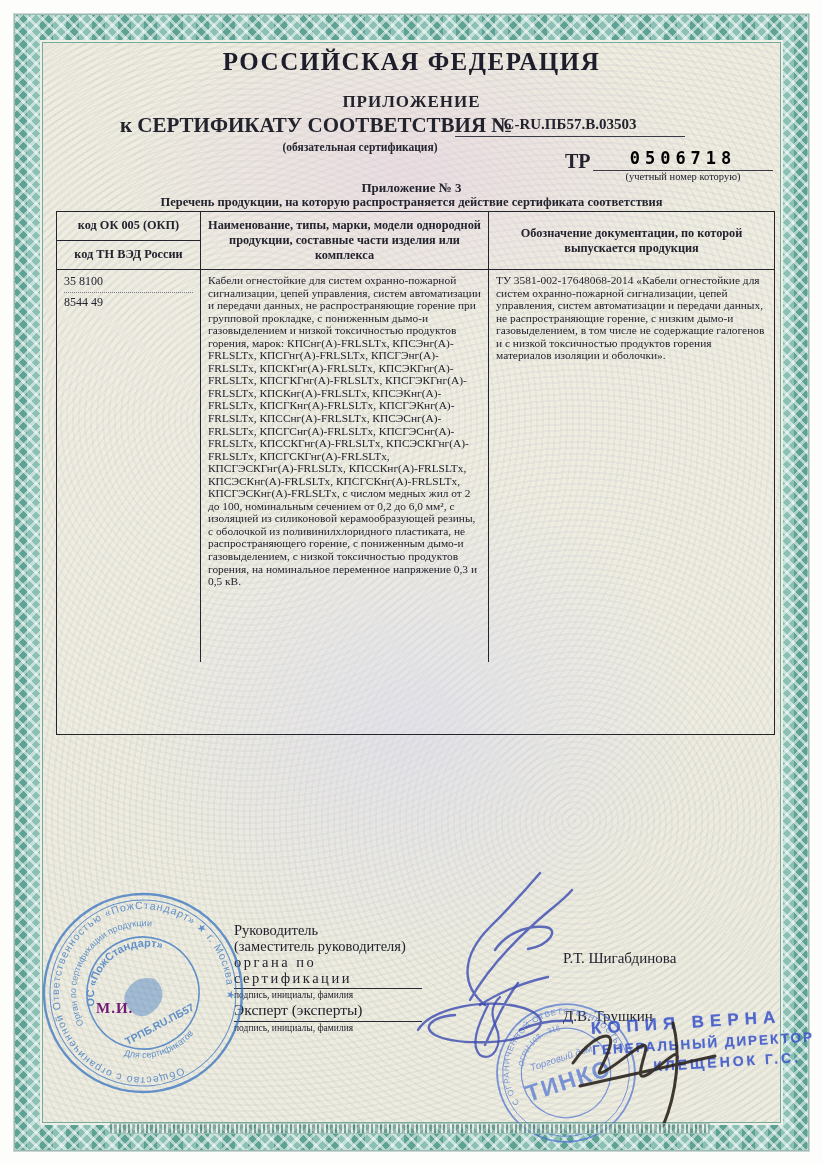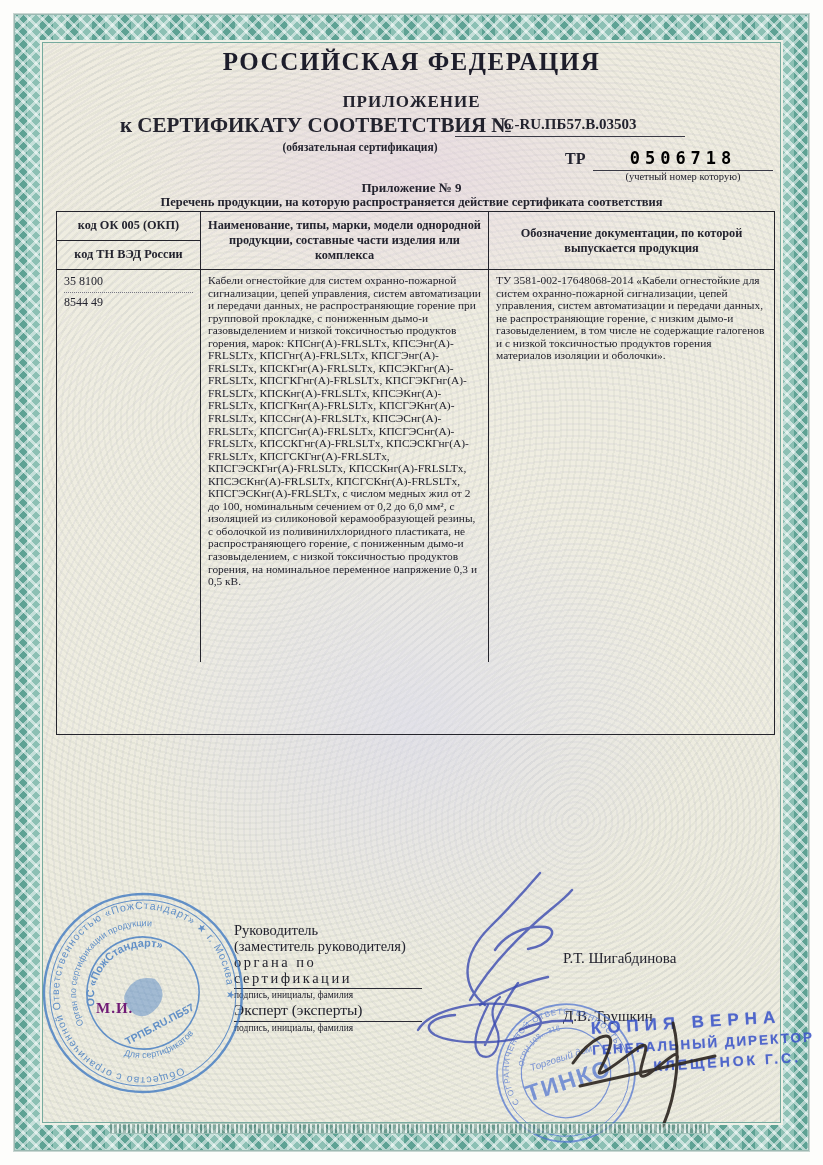--- a/index.html
+++ b/index.html
@@ -33,21 +33,21 @@
   
   .country{top:48px;font-size:25px;font-weight:bold;letter-spacing:1.5px;color:#1d1d2b;}
   .applique{top:92px;font-size:17px;font-weight:bold;letter-spacing:1px;}
   .certline{top:113px;left:120px;width:590px;font-size:21px;font-weight:bold;white-space:nowrap;}
   .certnum{
     position:absolute;left:455px;top:116px;width:230px;text-align:center;
     font-size:15px;font-weight:bold;border-bottom:1.5px solid #3a3a46;padding-bottom:3px;
   }
   .certkind{top:141px;left:150px;width:420px;text-align:center;font-size:11.5px;font-weight:bold;}
   .trrow{top:148px;left:565px;width:215px;}
-  .trlabel{position:absolute;left:0;top:2px;font-size:16px;font-weight:bold;}
+  .trlabel{position:absolute;left:0;top:2px;font-size:20px;font-weight:bold;}
   .trnum{
     position:absolute;left:28px;top:0;width:180px;text-align:center;
     font-family:"DejaVu Sans Mono","Liberation Mono",monospace;
     font-size:17px;font-weight:bold;letter-spacing:5px;color:#000000;
     border-bottom:1.5px solid #3a3a46;padding-bottom:2px;
   }
   .trcap{position:absolute;left:28px;top:23px;width:180px;text-align:center;font-size:10.5px;}
   .appno{top:180px;font-size:13px;font-weight:bold;}
   .appsub{top:195px;font-size:12.5px;font-weight:bold;}
   
@@ -103,21 +103,21 @@
   <div class="abs certline">к СЕРТИФИКАТУ СООТВЕТСТВИЯ  №</div>
   <div class="certnum">C-RU.ПБ57.В.03503</div>
   <div class="abs certkind">(обязательная сертификация)</div>
 
   <div class="abs trrow">
     <span class="trlabel">ТР</span>
     <span class="trnum">0506718</span>
     <span class="trcap">(учетный номер которую)</span>
   </div>
 
-  <div class="abs ctr appno">Приложение № 9</div>
+  <div class="abs ctr appno">Приложение № 3</div>
   <div class="abs ctr appsub">Перечень продукции, на которую распространяется действие сертификата соответствия</div>
 
   <div class="tbl">
     <div class="thead">
       <div class="c1h">
         <div class="th">код ОК 005 (ОКП)</div>
         <div class="th">код ТН ВЭД России</div>
       </div>
       <div class="th c2h">Наименование, типы, марки, модели однородной продукции, составные части изделия или комплекса</div>
       <div class="th">Обозначение документации, по которой выпускается продукция</div>

